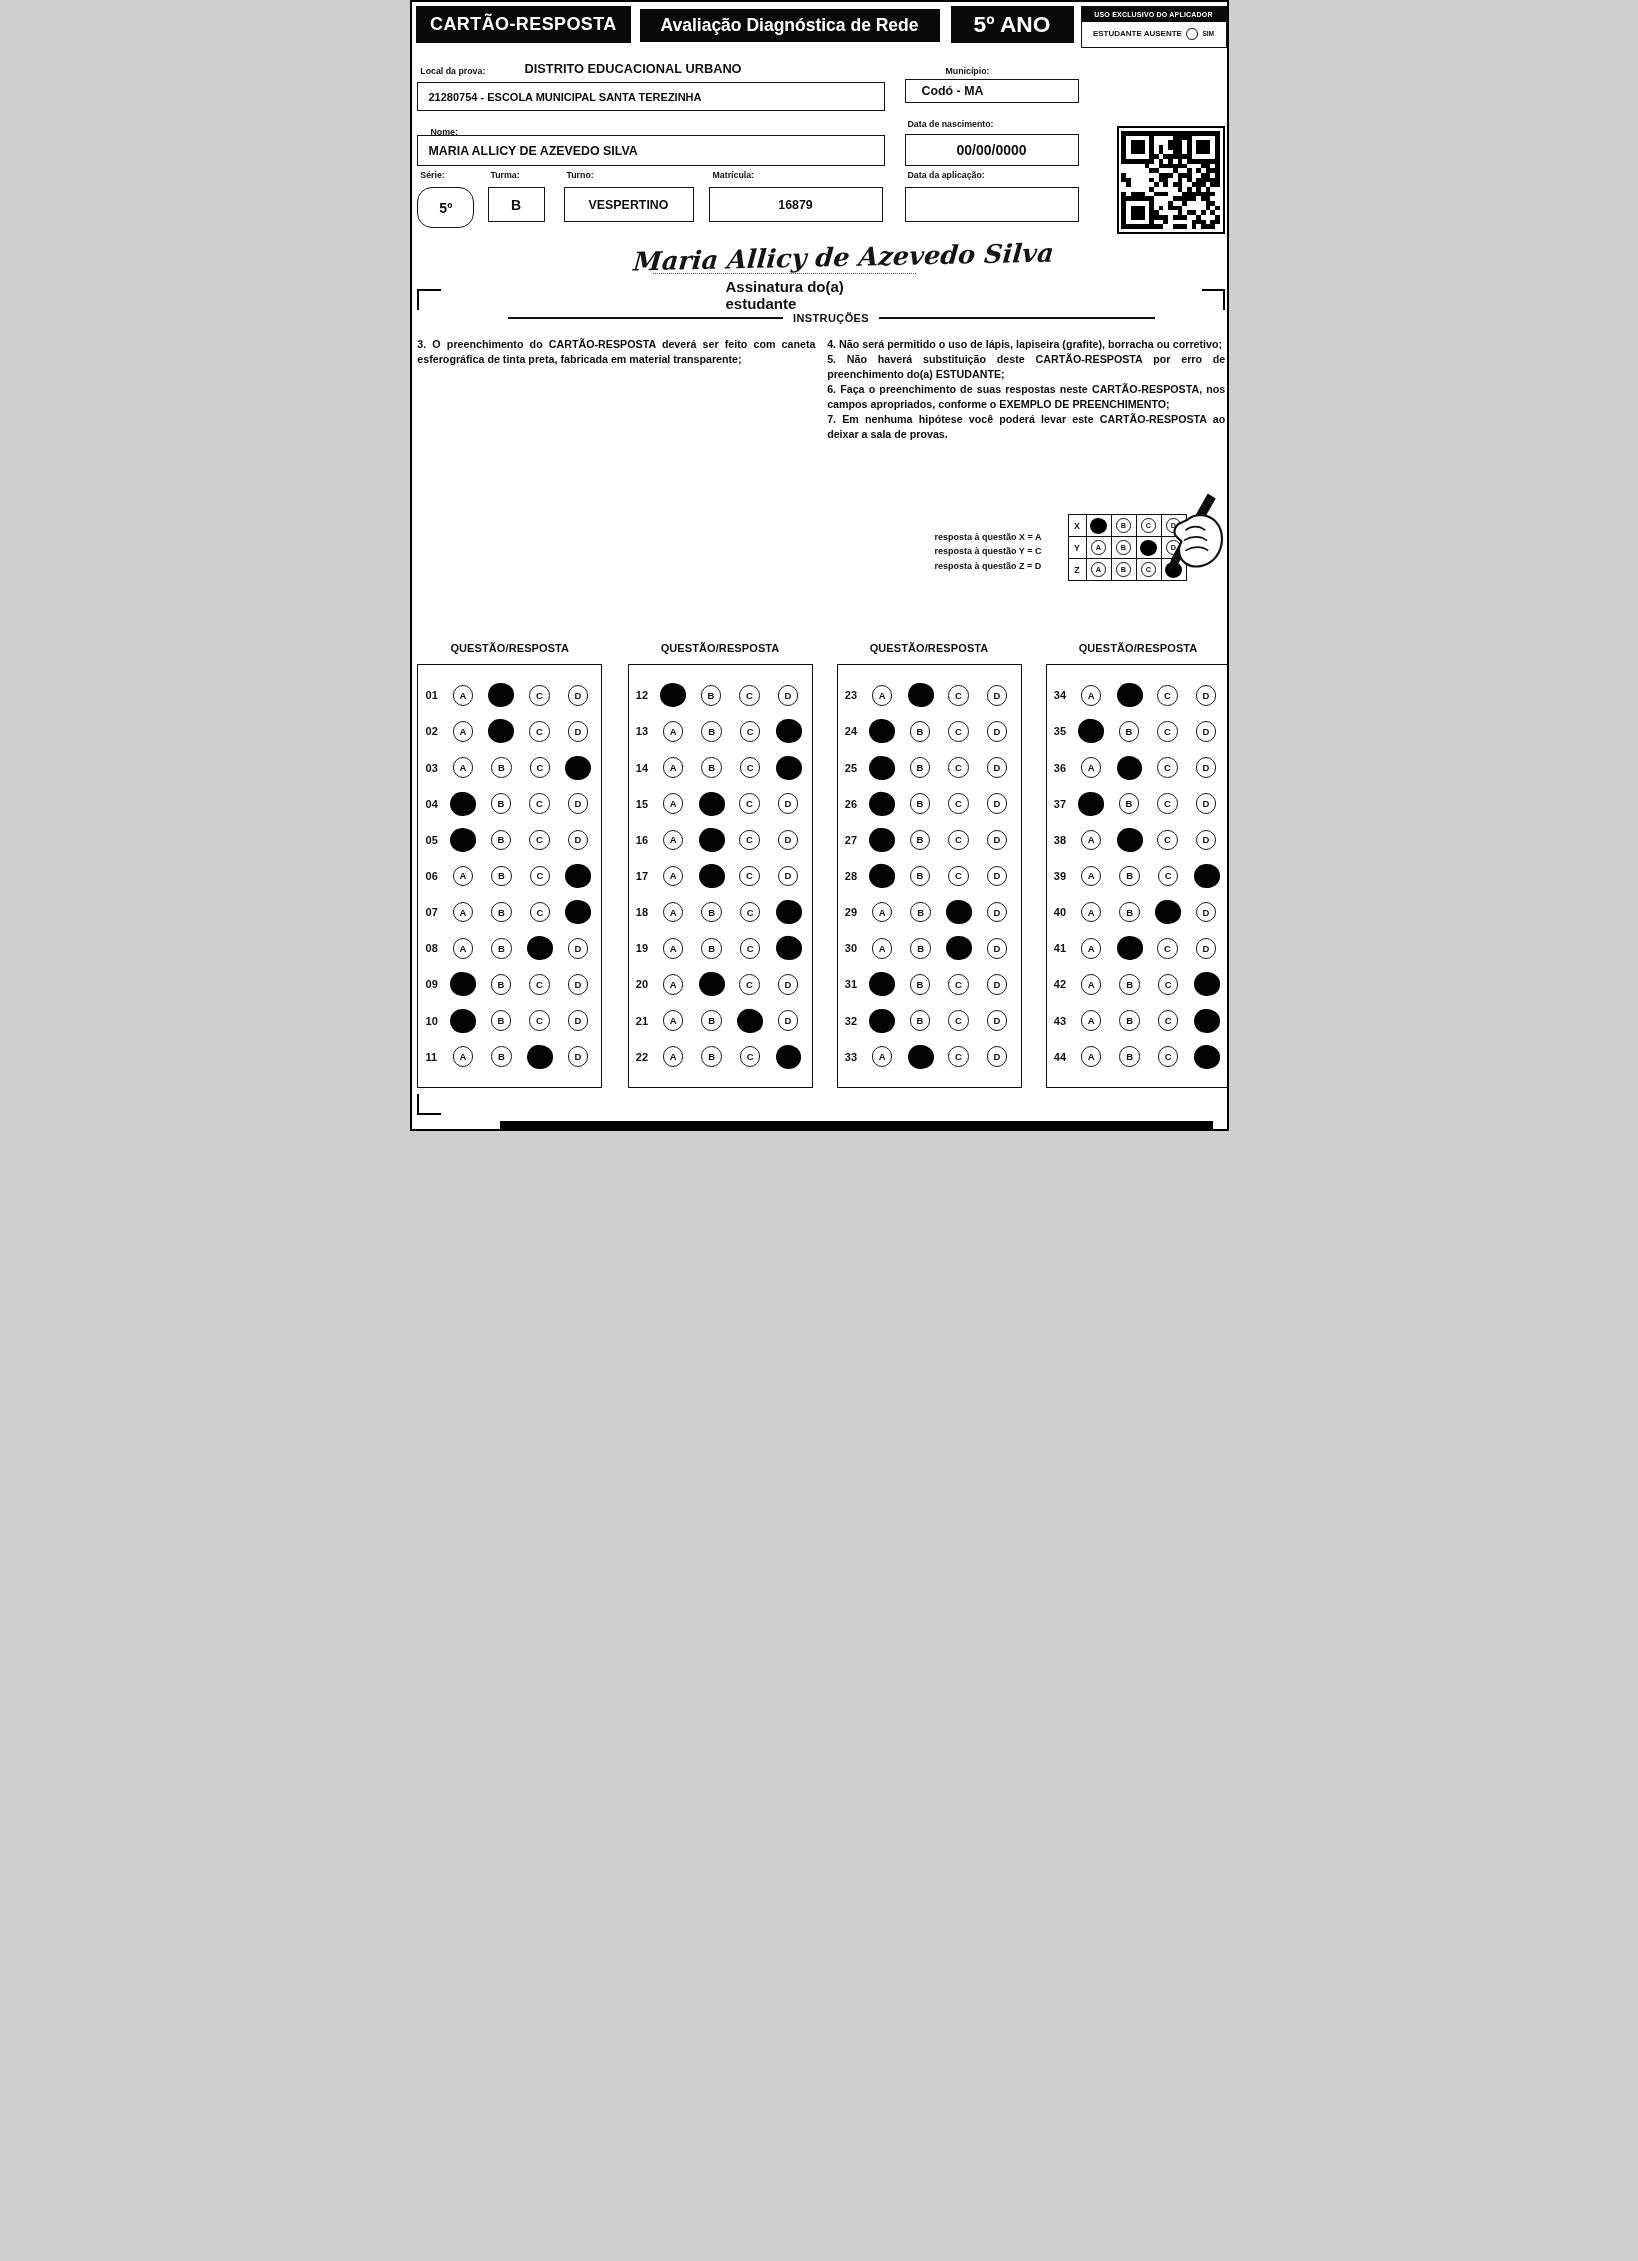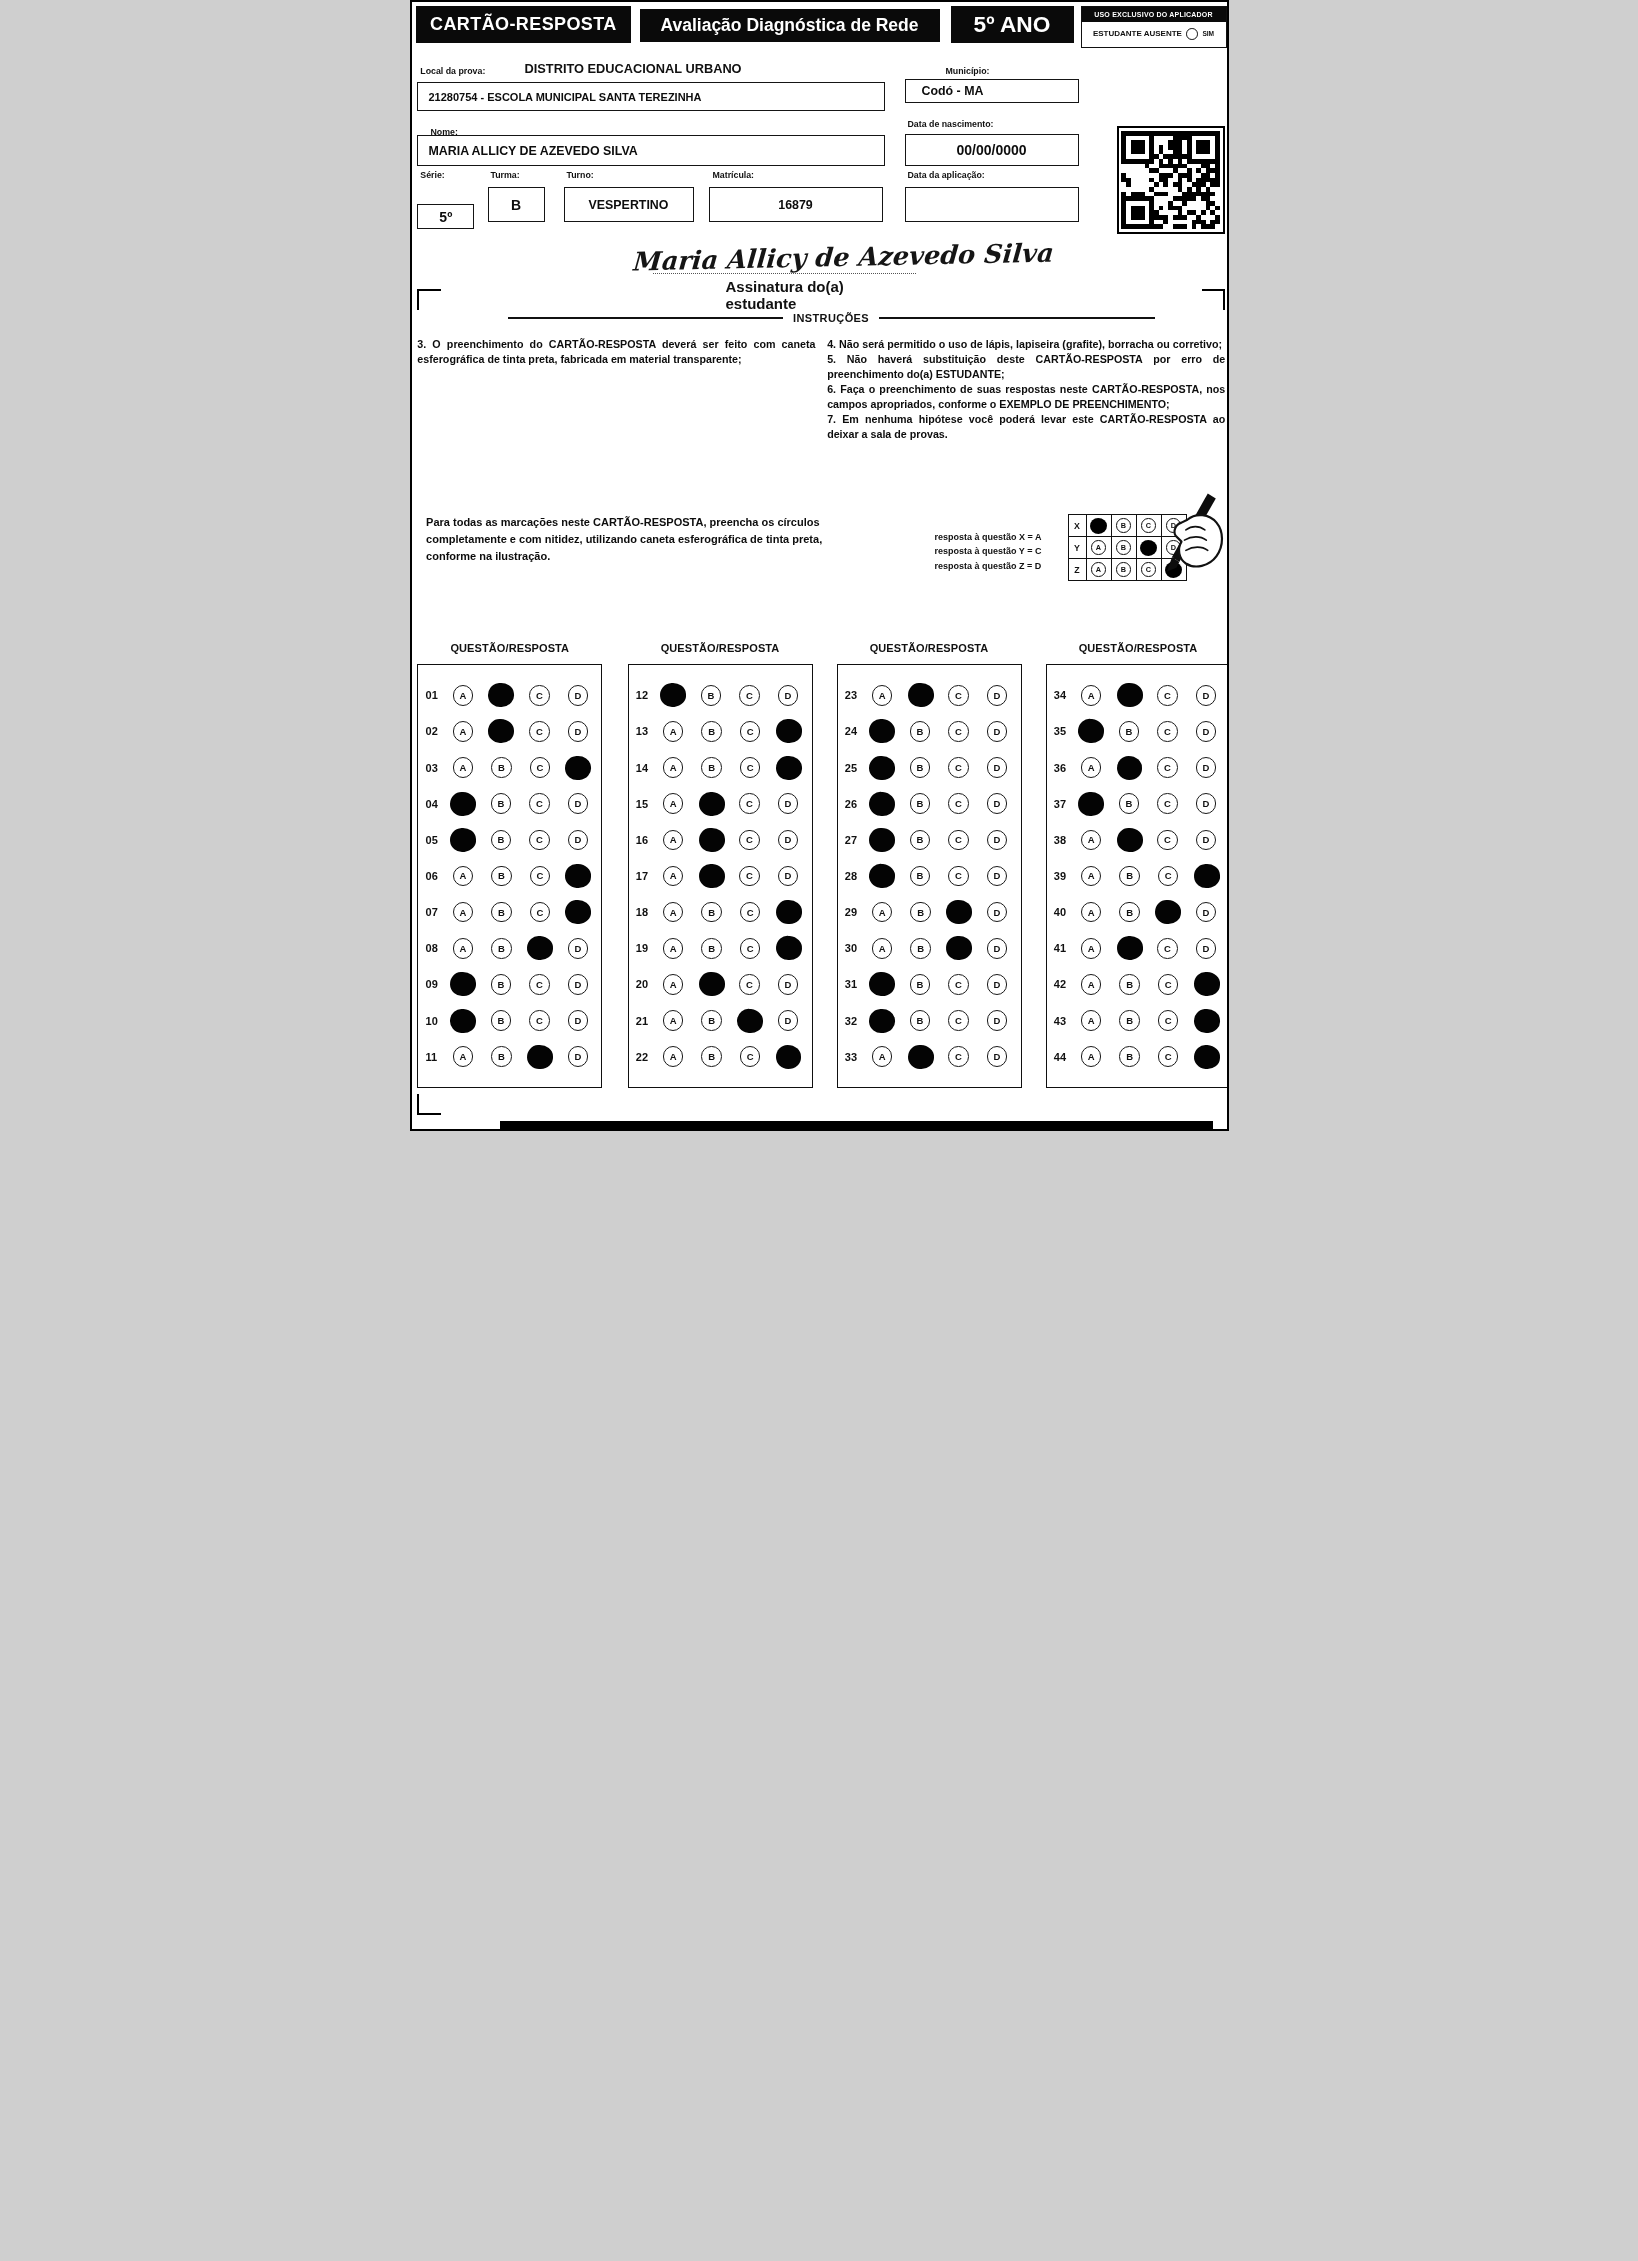--- a/index.html
+++ b/index.html
@@ -30,21 +30,21 @@
   #box-municipio { left:493px; top:77px; width:174px; height:24px; font-size:12.4px; padding-left:16px; }
   #lbl-nome { left:19px; top:117px;margin-top:8px; }
   #lbl-nascimento { left:496px; top:117px; }
   #box-nome { left:5.8px; top:133px; width:468px; height:31px; font-size:12.4px; padding-left:10.2px; }
   #box-nascimento { left:493px; top:132px; width:174px; height:32px; font-size:14px; justify-content:center; }
   #lbl-serie { left:8.8px; top:168px; }
   #lbl-turma { left:79px; top:168px; }
   #lbl-turno { left:155px; top:168px; }
   #lbl-matricula { left:301px; top:168px; }
   #lbl-aplicacao { left:496px; top:168px; }
-  #box-serie    { left:5.8px;   top:202px; width:57px;  height:25px; font-size:14px; justify-content:center; }
+  #box-serie    { left:5.8px;   top:185px; width:57px;  height:41px; font-size:14px; justify-content:center;border-radius:15px; }
   #box-turma    { left:76px; top:185px; width:57px;  height:35px; font-size:14px; justify-content:center; }
   #box-turno    { left:152px; top:185px; width:130px; height:35px; font-size:12.4px; justify-content:center; }
   #box-matricula{ left:297px; top:185px; width:174px; height:35px; font-size:12.4px; justify-content:center; }
   #box-aplicacao{ left:493px; top:185px; width:174px; height:35px; }
 
   
   #qr { left:705px; top:124px; width:108px; height:108px; border:2.9px solid #000; background:#fff; padding:2.9px; }
   #qr-grid { width:100%; height:100%; display:grid; grid-template-columns:repeat(21,1fr); grid-template-rows:repeat(21,1fr); }
   .qm { background:#000; }
 
@@ -597,21 +597,20 @@
       <p>3. O preenchimento do CARTÃO-RESPOSTA deverá ser feito com caneta esferográfica de tinta preta, fabricada em material transparente;</p>
     </div>
     <div class="instr-col">
       <p>4. Não será permitido o uso de lápis, lapiseira (grafite), borracha ou corretivo;</p>
       <p>5. Não haverá substituição deste CARTÃO-RESPOSTA por erro de preenchimento do(a) ESTUDANTE;</p>
       <p>6. Faça o preenchimento de suas respostas neste CARTÃO-RESPOSTA, nos campos apropriados, conforme o EXEMPLO DE PREENCHIMENTO;</p>
       <p>7. Em nenhuma hipótese você poderá levar este CARTÃO-RESPOSTA ao deixar a sala de provas.</p>
     </div>
   </div>
 
-  <div class="abs" id="note">Para todas as marcações neste CARTÃO-RESPOSTA, preencha os círculos completamente e com nitidez, utilizando caneta esferográfica de tinta preta, conforme na ilustração.</div>
 
   <div class="abs" id="example-labels">
     <div>resposta à questão X = A</div>
     <div>resposta à questão Y = C</div>
     <div>resposta à questão Z = D</div>
   </div>
 
   <div class="abs" id="example-grid">
       <div class="ex-row">
         <div class="ex-cell ex-label">X</div>

